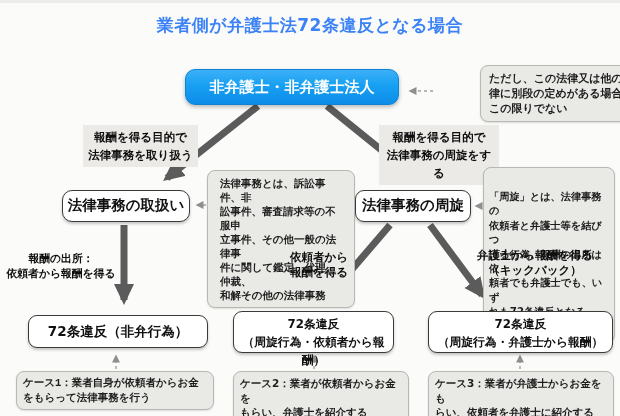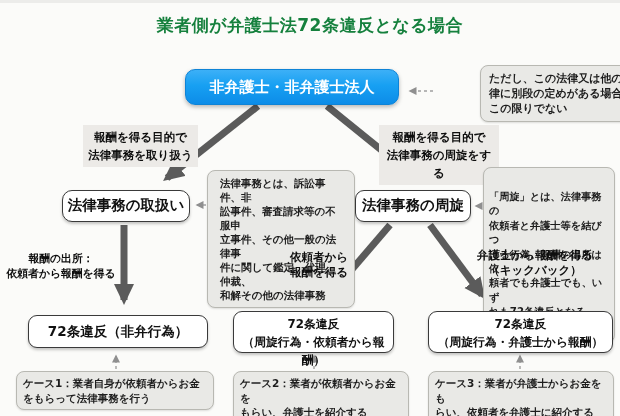--- a/index.html
+++ b/index.html
@@ -13,21 +13,21 @@
     background:#fbfbf9;
     border-top:3px solid #ececea;
     overflow:hidden;
     box-sizing:border-box;
   }
   .abs{position:absolute;box-sizing:border-box;}
   .title{
     left:0;top:11px;width:620px;
     text-align:center;
     font-size:17px;font-weight:bold;
-    color:#15803d;
+    color:#3b82f6;
     letter-spacing:.5px;
   }
   .root-node{
     left:185px;top:66px;width:214px;height:36px;
     background:linear-gradient(180deg,#3db0f7 0%,#17a0f2 45%,#0c8ce8 100%);
     border:1px solid #0e83d6;
     border-radius:10px;
     color:#fff;font-size:15px;font-weight:bold;
     text-align:center;line-height:34px;
     box-shadow:0 2px 4px rgba(0,0,0,.28);
@@ -51,21 +51,21 @@
     border-radius:8px;
     color:#1d1d1d;
     font-weight:600;
     box-shadow:0 1px 2px rgba(0,0,0,.12);
     white-space:pre-line;
   }
   .note-proviso{left:436px;top:62px;width:178px;padding:5px 8px;font-size:11px;line-height:15px;font-weight:bold;margin-left:44px;}
   .note-legal{left:207px;top:167px;width:148px;padding:5px 12px;font-size:10.5px;line-height:14px;font-weight:bold;}
   .note-broker{left:483px;top:164px;width:132px;padding:22px 5px;font-size:10.2px;line-height:14.4px;font-weight:bold;}
   .note-case{padding:4px 6px;font-size:10.5px;line-height:14.5px;font-weight:bold;}
-  .note-case1{left:16px;top:368px;width:198px;}
+  .note-case1{left:16px;top:368px;width:198px;font-family:Liberation Mono, monospace;}
   .note-case2{left:233px;top:368px;width:176px;}
   .note-case3{left:428px;top:368px;width:186px;}
   .edge-label{
     background:#eceae7;
     color:#0e0e0e;font-weight:bold;
     text-align:center;white-space:pre-line;
     font-size:11.5px;line-height:18px;
     padding:3px 2px;
   }
   .edge-label-left{left:83px;top:122px;width:115px;}

